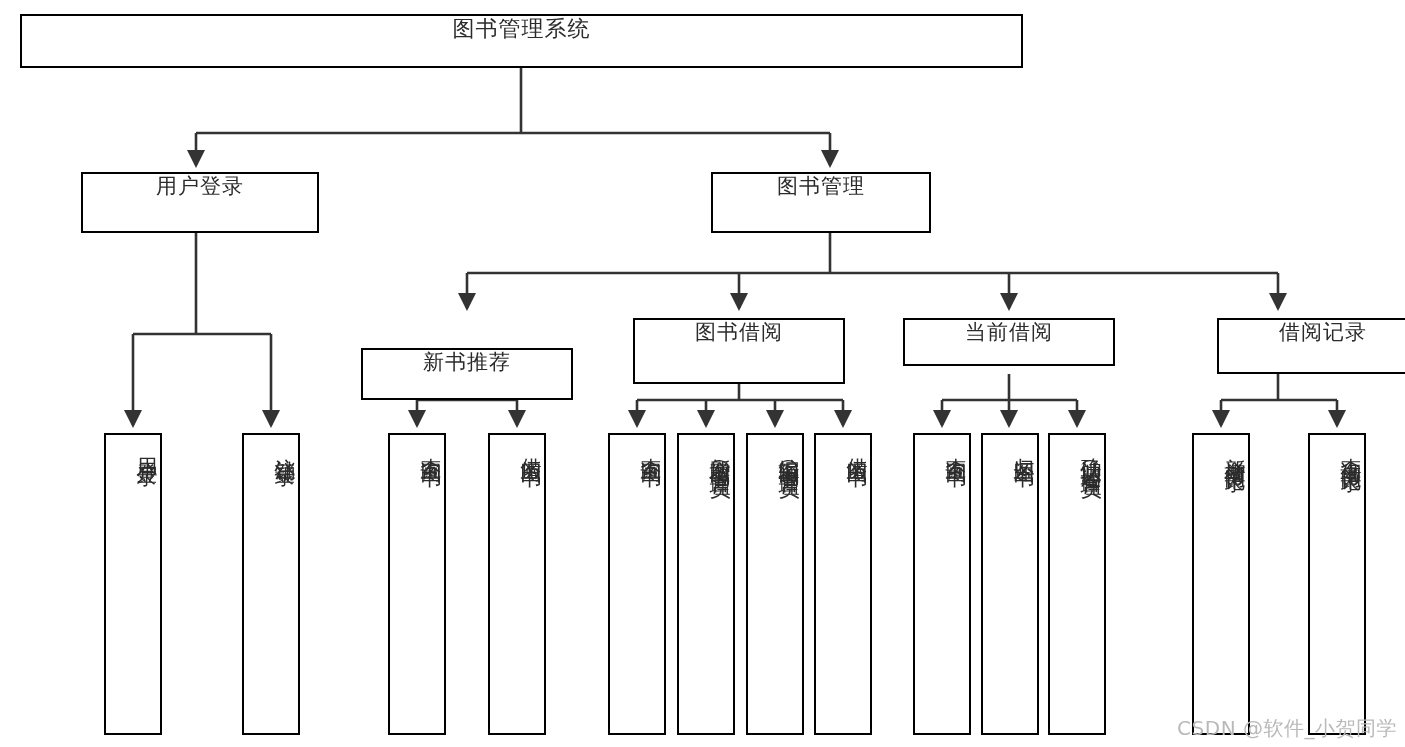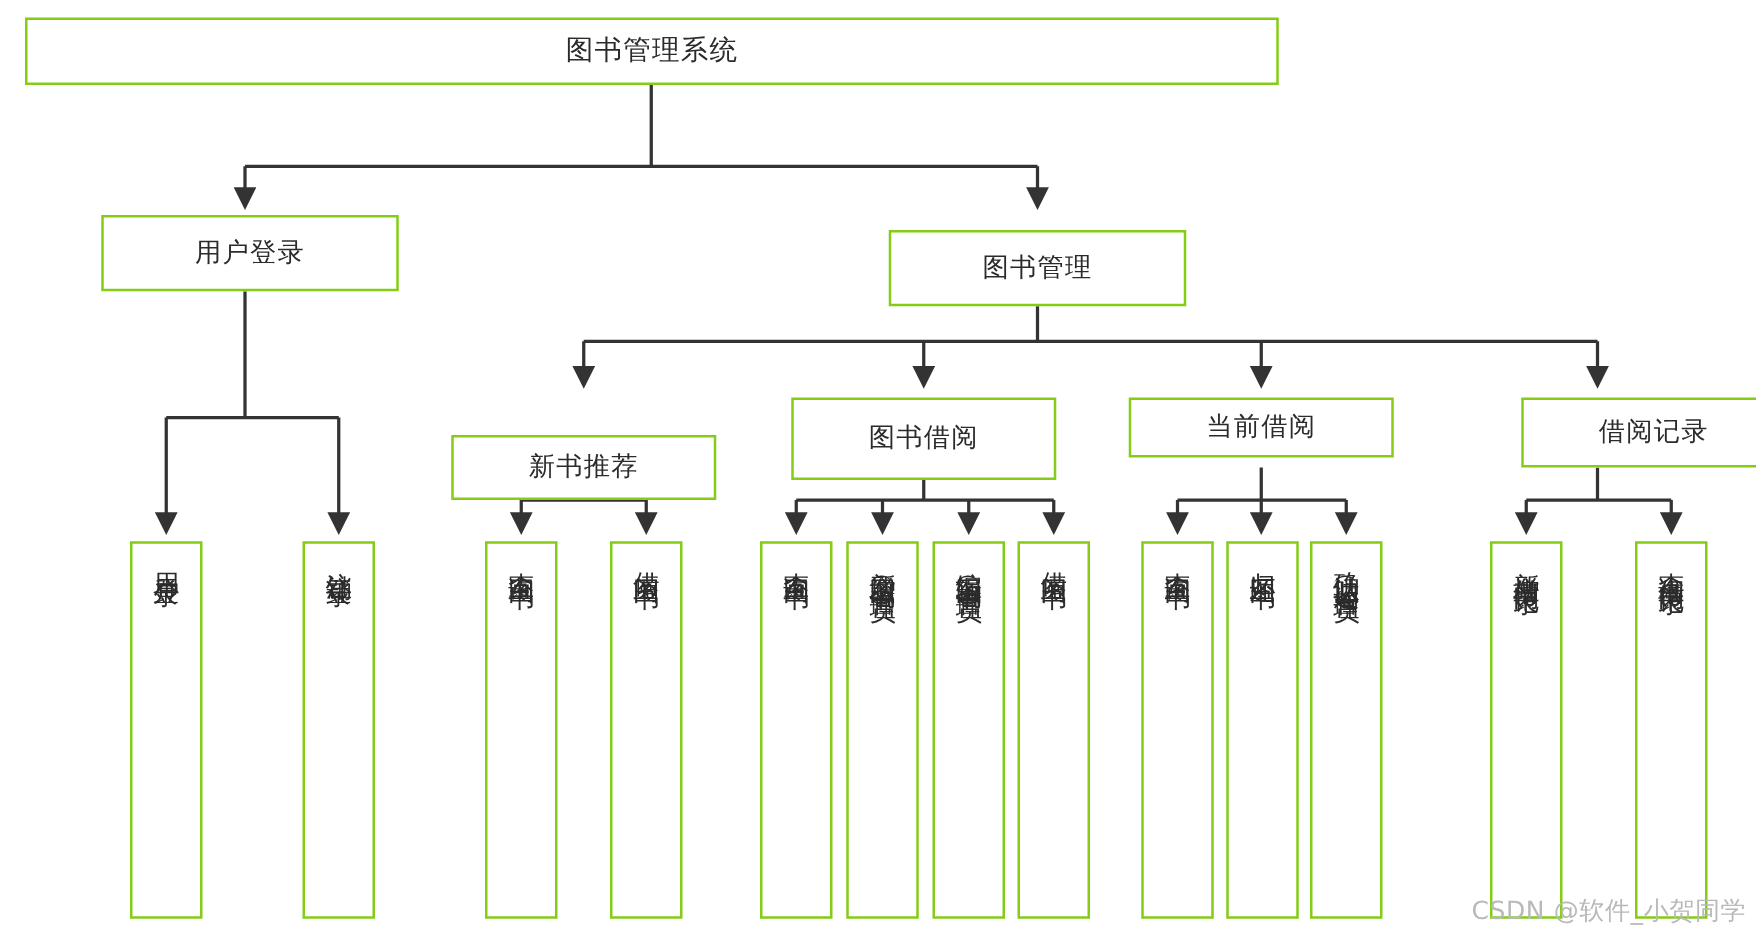--- a/index.html
+++ b/index.html
@@ -22,24 +22,23 @@
   #edges {
     position: absolute;
     left: 0;
     top: 0;
     width: 1405px;
     height: 747px;
     pointer-events: none;
   }
   .node {
     position: absolute;
-    border: 2px solid #84cc16;
+    border: 2px solid #000000;
     background: #ffffff;
     display: flex;
-    align-items: center;
     justify-content: center;
     color: #2b2b2b;
     text-align: center;
     z-index: 2;
   }
   .node.horiz {
     font-size: 21px;
     line-height: 1.2;
     letter-spacing: 1px;
   }
@@ -128,21 +127,21 @@
     </g>
   </svg>
 
   <div class="node horiz" id="root-node" style="left:20px; top:14px; width:1003px; height:54px;">
     <span>图书管理系统</span>
   </div>
 
   <div class="node horiz" style="left:81px; top:172px; width:238px; height:61px;">
     <span>用户登录</span>
   </div>
-  <div class="node horiz" style="left:711px; top:184px; width:238px; height:61px;">
+  <div class="node horiz" style="left:711px; top:172px; width:220px; height:61px;">
     <span>图书管理</span>
   </div>
 
   <div class="node horiz" style="left:361px; top:318px; width:212px; height:52px;margin-top:30px;">
     <span>新书推荐</span>
   </div>
   <div class="node horiz" style="left:633px; top:318px; width:212px; height:66px;">
     <span>图书借阅</span>
   </div>
   <div class="node horiz" style="left:903px; top:318px; width:212px; height:48px;">

